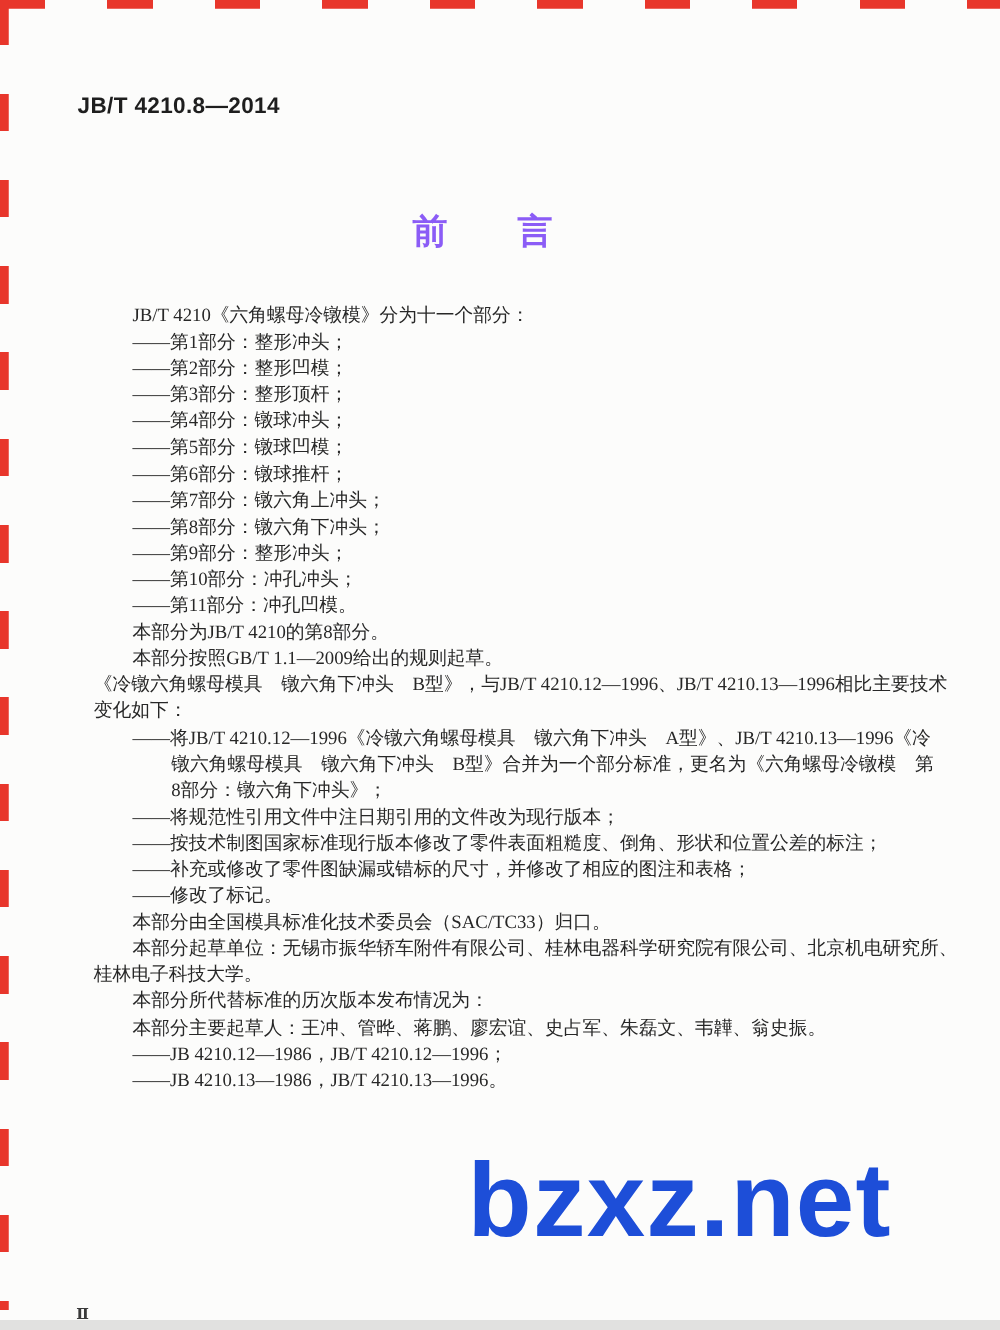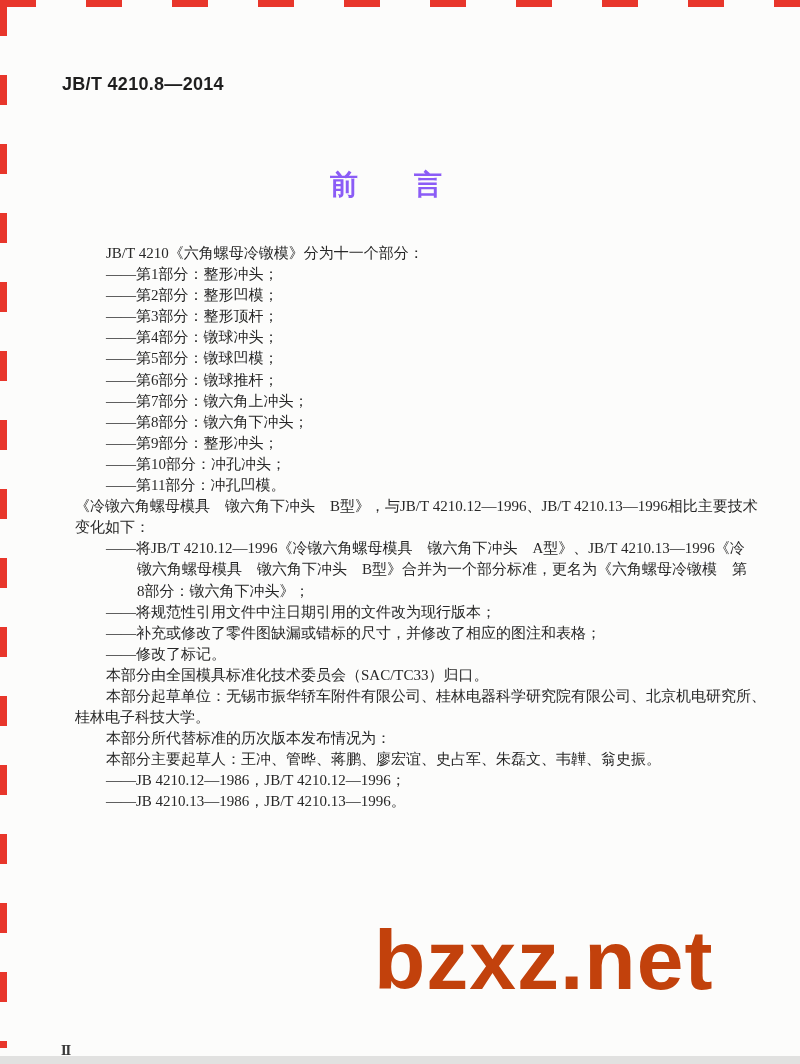--- a/index.html
+++ b/index.html
@@ -40,21 +40,21 @@
     white-space:pre;
     margin-left:15px;
   }
   .ind0{padding-left:0;}
   .ind2{padding-left:31px;}
   .ind4{padding-left:62px;}
   .watermark{
     position:absolute;left:374px;top:918px;
     font-family:"Liberation Sans","DejaVu Sans",sans-serif;
     font-weight:bold;font-size:84px;line-height:1;
-    letter-spacing:1px;color:#c2410c;
+    letter-spacing:1px;color:#1d4ed8;
     user-select:none;
   }
   .page-number{
     position:absolute;left:61px;top:1044px;
     font-size:12px;font-weight:bold;color:#3a3a3a;
   }
   .bottom-bar{
     position:absolute;left:0;bottom:0;width:800px;height:8px;
     background:#e1e1e0;
   }
@@ -77,26 +77,29 @@
     <div class="ln ind2">——第2部分：整形凹模；</div>
     <div class="ln ind2">——第3部分：整形顶杆；</div>
     <div class="ln ind2">——第4部分：镦球冲头；</div>
     <div class="ln ind2">——第5部分：镦球凹模；</div>
     <div class="ln ind2">——第6部分：镦球推杆；</div>
     <div class="ln ind2">——第7部分：镦六角上冲头；</div>
     <div class="ln ind2">——第8部分：镦六角下冲头；</div>
     <div class="ln ind2">——第9部分：整形冲头；</div>
     <div class="ln ind2">——第10部分：冲孔冲头；</div>
     <div class="ln ind2">——第11部分：冲孔凹模。</div>
+    <div class="ln ind2">本部分为JB/T 4210的第8部分。</div>
+    <div class="ln ind2">本部分按照GB/T 1.1—2009给出的规则起草。</div>
     <div class="ln ind0">《冷镦六角螺母模具　镦六角下冲头　B型》，与JB/T 4210.12—1996、JB/T 4210.13—1996相比主要技术</div>
     <div class="ln ind0">变化如下：</div>
     <div class="ln ind2">——将JB/T 4210.12—1996《冷镦六角螺母模具　镦六角下冲头　A型》、JB/T 4210.13—1996《冷</div>
     <div class="ln ind4">镦六角螺母模具　镦六角下冲头　B型》合并为一个部分标准，更名为《六角螺母冷镦模　第</div>
     <div class="ln ind4">8部分：镦六角下冲头》；</div>
     <div class="ln ind2">——将规范性引用文件中注日期引用的文件改为现行版本；</div>
+    <div class="ln ind2">——按技术制图国家标准现行版本修改了零件表面粗糙度、倒角、形状和位置公差的标注；</div>
     <div class="ln ind2">——补充或修改了零件图缺漏或错标的尺寸，并修改了相应的图注和表格；</div>
     <div class="ln ind2">——修改了标记。</div>
     <div class="ln ind2">本部分由全国模具标准化技术委员会（SAC/TC33）归口。</div>
     <div class="ln ind2">本部分起草单位：无锡市振华轿车附件有限公司、桂林电器科学研究院有限公司、北京机电研究所、</div>
     <div class="ln ind0">桂林电子科技大学。</div>
     <div class="ln ind2">本部分所代替标准的历次版本发布情况为：</div>
     <div class="ln ind2">本部分主要起草人：王冲、管晔、蒋鹏、廖宏谊、史占军、朱磊文、韦韡、翁史振。</div>
     <div class="ln ind2">——JB 4210.12—1986，JB/T 4210.12—1996；</div>
     <div class="ln ind2">——JB 4210.13—1986，JB/T 4210.13—1996。</div>
   </div>

